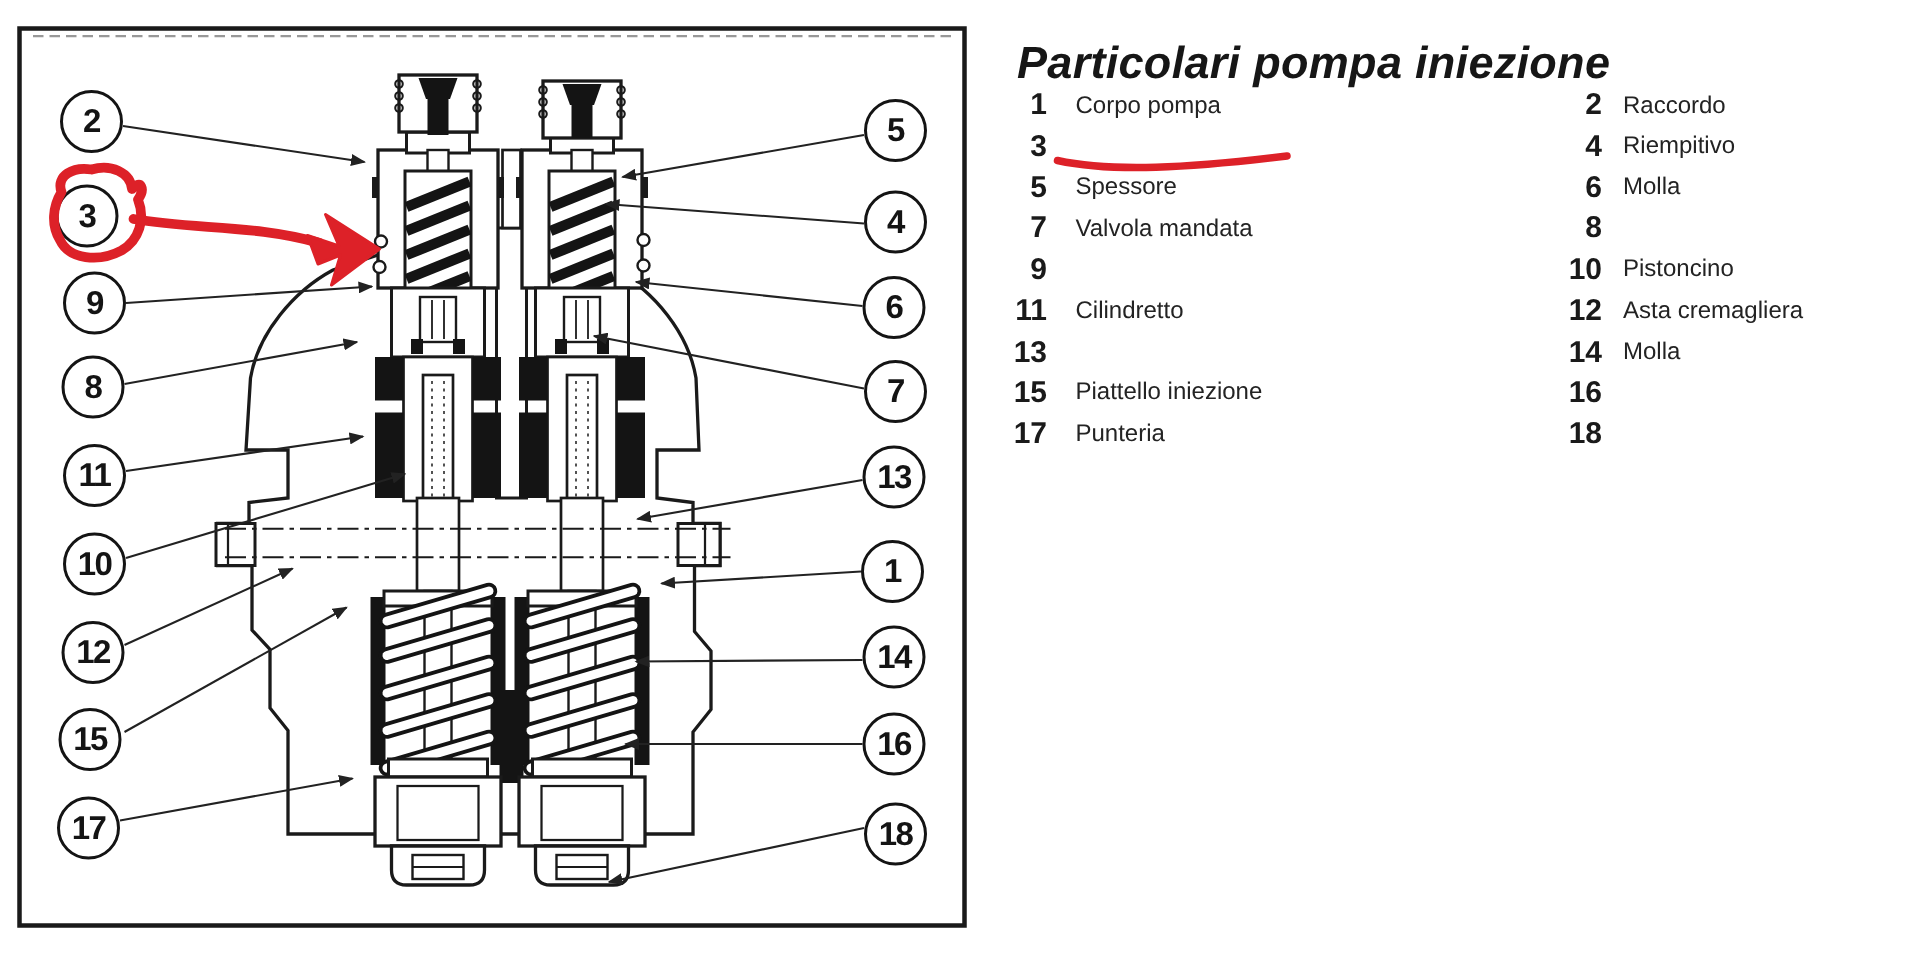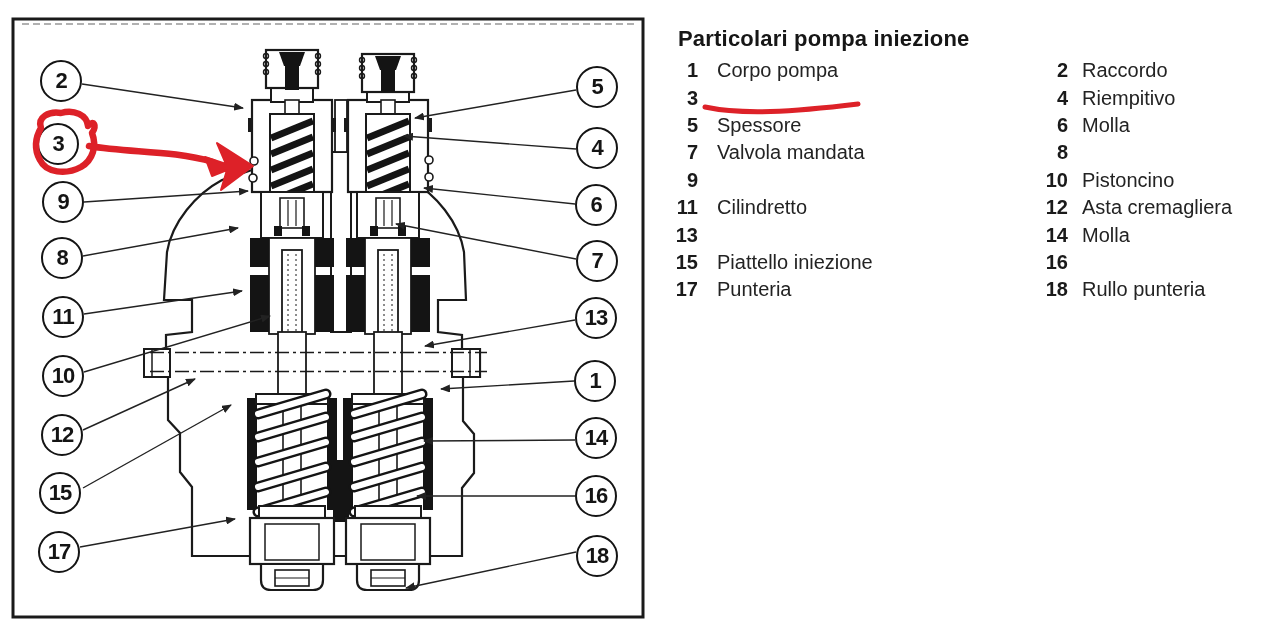--- a/index.html
+++ b/index.html
@@ -6,30 +6,30 @@
   .page{position:relative;width:1275px;height:635px;background:#ffffff;overflow:hidden;
         font-family:"Liberation Sans",sans-serif;color:#1b1b1b;}
   .figure-panel{position:absolute;left:0;top:0;width:655px;height:635px;}
   svg.base{position:absolute;left:0;top:0;z-index:1;}
   svg.overlay{position:absolute;left:0;top:0;z-index:5;pointer-events:none;}
   .callout{position:absolute;z-index:2;width:42px;height:42px;border:2.4px solid #141414;
            border-radius:50%;background:#ffffff;box-sizing:border-box;
            display:flex;align-items:center;justify-content:center;
            font-size:22px;font-weight:700;letter-spacing:-1px;color:#141414;}
   .legend{position:absolute;left:0;top:0;z-index:2;}
-  .legend-title{position:absolute;left:678px;top:26px;margin:0;font-size:22px;font-weight:700;
-                letter-spacing:.2px;color:#161616;white-space:nowrap;}
+  .legend-title{position:absolute;left:678px;top:26px;margin:0;font-size:30px;font-weight:700;
+                letter-spacing:.2px;color:#161616;white-space:nowrap;font-style:italic;}
   .legend-col{position:absolute;top:57px;margin:0;padding:0;list-style:none;}
   .legend-col.left{left:668px;}
   .legend-col.right{left:1038px;}
   .legend-row{display:grid;height:27.4px;align-items:center;white-space:nowrap;}
   .legend-col.left .legend-row{grid-template-columns:30px 1fr;column-gap:19px;}
   .legend-col.right .legend-row{grid-template-columns:30px 1fr;column-gap:14px;}
   .legend-num{font-size:20px;font-weight:700;text-align:right;color:#1a1a1a;}
-  .legend-label{font-size:20px;font-weight:400;color:#232323;}
+  .legend-label{font-size:16px;font-weight:400;color:#232323;}
 </style>
 </head>
 <body>
 
 <div class="page">
 
   <div class="figure-panel">
     <svg class="base" width="655" height="635" viewBox="0 0 655 635">
       <defs>
         <marker id="arr" markerWidth="10" markerHeight="8" refX="9" refY="4" orient="auto" markerUnits="userSpaceOnUse">
@@ -310,21 +310,20 @@
         </li>
       <li class="legend-row">
           <span class="legend-num">14</span>
           <span class="legend-label">Molla</span>
         </li>
       <li class="legend-row">
           <span class="legend-num">16</span>
         </li>
       <li class="legend-row">
           <span class="legend-num">18</span>
-          <span class="legend-label">Rullo punteria</span>
         </li>
     </ul>
   </div>
 
   <svg class="overlay" width="1275" height="635" viewBox="0 0 1275 635">
     <g stroke="#dd2128" fill="none" stroke-linecap="round" stroke-linejoin="round">
       <path d="M41,128 C37,117 49,111 61,113 C74,109 87,115 88,126 C94,119 97,126 92,133
                C97,146 93,160 81,167 C66,175 46,173 40,160 C34,150 35,138 41,128 Z" stroke-width="6.5"></path>
       <path d="M89,146 C130,153 172,150 213,162" stroke-width="6.5"></path>
       <path d="M253,166 L217,143 L226,164 L205,157 L212,176 L227,170 L221,190 Z" fill="#dd2128" stroke-width="2"></path>

